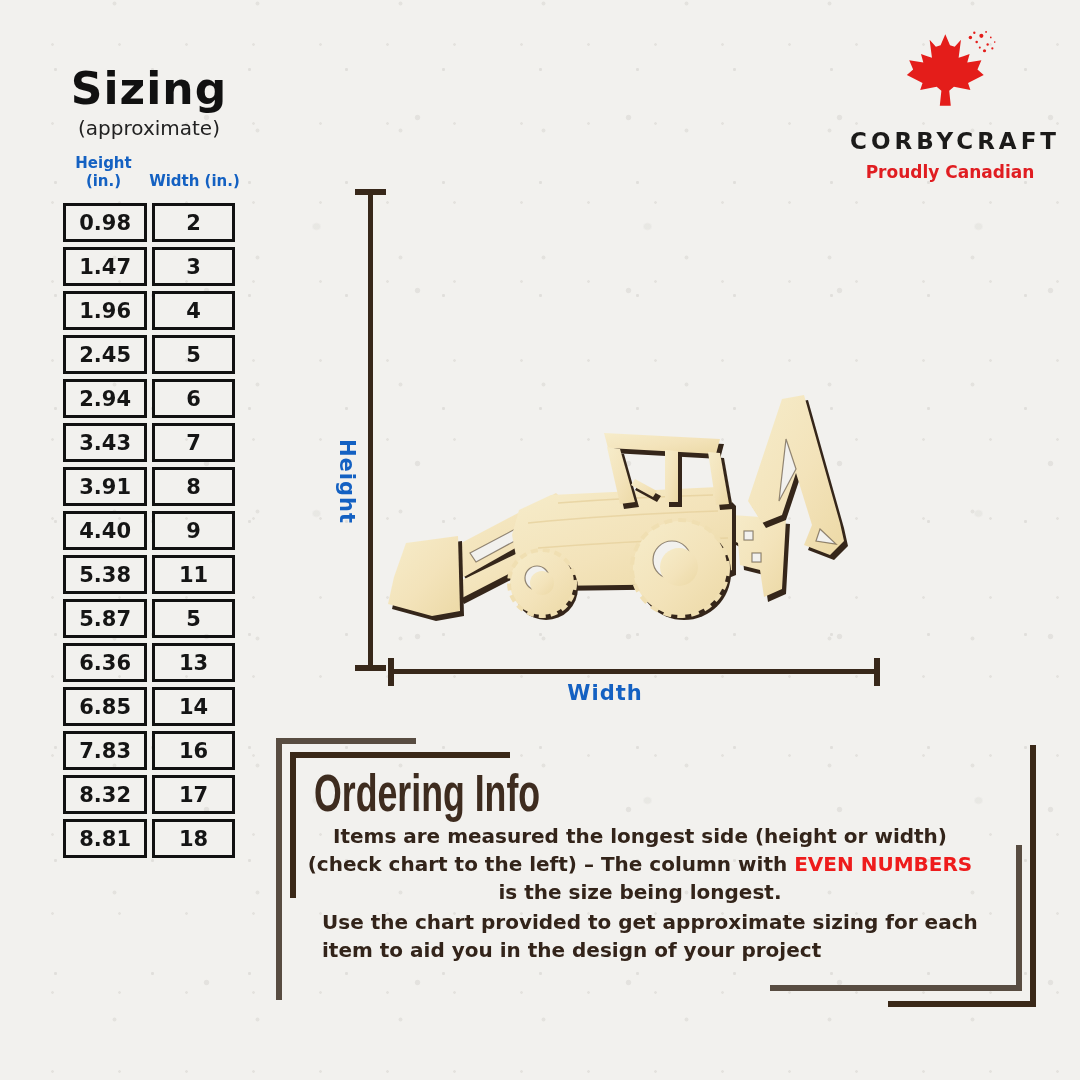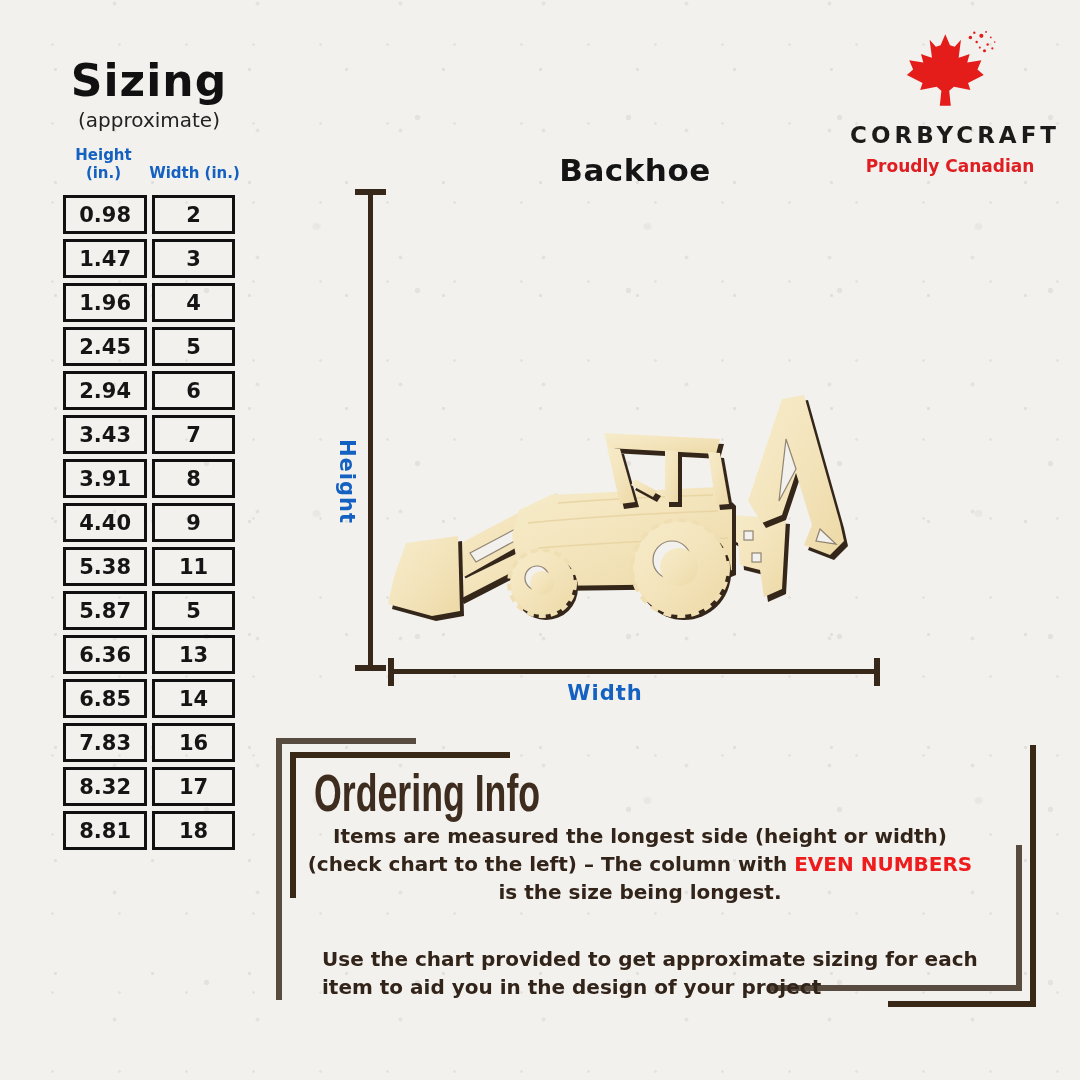--- a/index.html
+++ b/index.html
@@ -24,34 +24,34 @@
     background-image:
       radial-gradient(circle, rgba(185,183,177,.30) 0 1.2px, transparent 2px),
       radial-gradient(circle, rgba(200,198,192,.35) 0 1.5px, transparent 2.4px),
       radial-gradient(circle, rgba(175,173,166,.22) 0 2.2px, transparent 3.2px),
       radial-gradient(circle, rgba(210,208,202,.45) 0 1px, transparent 1.6px),
       radial-gradient(ellipse, rgba(190,188,180,.18) 0 3px, transparent 5px);
     background-size:97px 113px,143px 127px,211px 173px,67px 79px,331px 287px;
     background-position:7px 13px,43px 67px,101px 31px,19px 5px,151px 83px;
   }
   
-  .sizing{position:absolute;left:58px;top:58px;width:182px;text-align:center;}
+  .sizing{position:absolute;left:58px;top:66px;width:182px;text-align:center;}
   .sizing-title{font-size:44px;font-weight:800;color:#111;letter-spacing:1px;line-height:1.05;}
   .sizing-sub{font-size:20px;font-weight:400;color:#222;margin-top:4px;}
   .col-headers{display:flex;margin-top:14px;align-items:flex-end;}
   .col-headers span{flex:1;font-size:15px;font-weight:700;color:var(--accent-blue);}
   table.size-table{margin-top:8px;border-collapse:separate;border-spacing:5px 5px;width:182px;}
   table.size-table td{
     width:86px;height:39px;border:3px solid #111;
     font-size:21px;font-weight:700;color:#151515;text-align:center;vertical-align:middle;
   }
   
   .brand{position:absolute;left:850px;top:28px;width:200px;text-align:center;}
   .brand svg{display:block;margin:0 auto;}
-  .brand-name{font-size:23px;font-weight:800;color:var(--text-dark);letter-spacing:4px;margin-top:14px;}
+  .brand-name{font-size:23px;font-weight:800;color:var(--text-dark);letter-spacing:4px;margin-top:20px;}
   .brand-tag{font-size:17px;font-weight:700;color:var(--brand-red);margin-top:8px;}
   
   .product-title{position:absolute;left:490px;top:152px;width:290px;text-align:center;
     font-size:31px;font-weight:800;color:#141414;letter-spacing:.5px;}
   .dim-v-line{position:absolute;left:368px;top:192px;width:5px;height:476px;background:var(--line-brown);}
   .dim-v-cap{position:absolute;left:355px;width:31px;height:6px;background:var(--line-brown);}
   .dim-h-line{position:absolute;left:390px;top:669px;width:488px;height:5px;background:var(--line-brown);}
   .dim-h-cap{position:absolute;top:658px;width:6px;height:28px;background:var(--line-brown);}
   .height-label{position:absolute;left:312px;top:462px;width:70px;text-align:center;
     font-size:21px;font-weight:800;color:var(--accent-blue);letter-spacing:1px;
@@ -68,21 +68,21 @@
   .b-tl-outer{left:276px;top:738px;width:140px;height:262px;border-top:6px solid var(--bracket-gray);border-left:6px solid var(--bracket-gray);}
   .b-tl-inner{left:290px;top:752px;width:220px;height:146px;border-top:6px solid var(--bracket-brown);border-left:6px solid var(--bracket-brown);}
   .b-br-outer{left:888px;top:745px;width:148px;height:262px;border-bottom:6px solid var(--bracket-brown);border-right:6px solid var(--bracket-brown);}
   .b-br-inner{left:770px;top:845px;width:252px;height:146px;border-bottom:6px solid var(--bracket-gray);border-right:6px solid var(--bracket-gray);}
   .ordering-title{position:absolute;left:314px;top:764px;font-family:"Liberation Sans",sans-serif;
     font-size:51px;font-weight:800;color:#3e2c1f;transform:scaleX(.7);transform-origin:left;white-space:nowrap;letter-spacing:0;}
   .ordering-p1{position:absolute;left:300px;top:822px;width:680px;text-align:center;
     font-size:20px;font-weight:700;color:var(--body-brown);line-height:1.4;}
   .ordering-p1 .hl{color:var(--highlight-red);}
   .ordering-p2{position:absolute;left:322px;top:908px;width:680px;text-align:left;
-    font-size:20px;font-weight:700;color:var(--body-brown);line-height:1.4;margin-top:37px;}
+    font-size:20px;font-weight:700;color:var(--body-brown);line-height:1.4;}
 </style>
 </head>
 <body>
 
 <div class="canvas">
 
   <section class="sizing">
     <div class="sizing-title">Sizing</div>
     <div class="sizing-sub">(approximate)</div>
     <div class="col-headers">
@@ -169,21 +169,20 @@
           <circle cx="60" cy="-26" r="1.4"></circle>
         <circle cx="52" cy="-47" r="1.2"></circle>
           <circle cx="63" cy="-34" r="1"></circle>
         <circle cx="44" cy="-27" r="1.3"></circle>
       </g>
     </svg>
     <div class="brand-name">CORBYCRAFT</div>
     <div class="brand-tag">Proudly Canadian</div>
   </header>
 
-  <div class="product-title">Backhoe</div>
 
   <div class="dim-v-line"></div>
   <div class="dim-v-cap" style="top:189px;"></div>
   <div class="dim-v-cap" style="top:665px;"></div>
   <div class="height-label">Height</div>
 
   <div class="dim-h-line"></div>
   <div class="dim-h-cap" style="left:388px;"></div>
   <div class="dim-h-cap" style="left:874px;"></div>
   <div class="width-label">Width</div>

